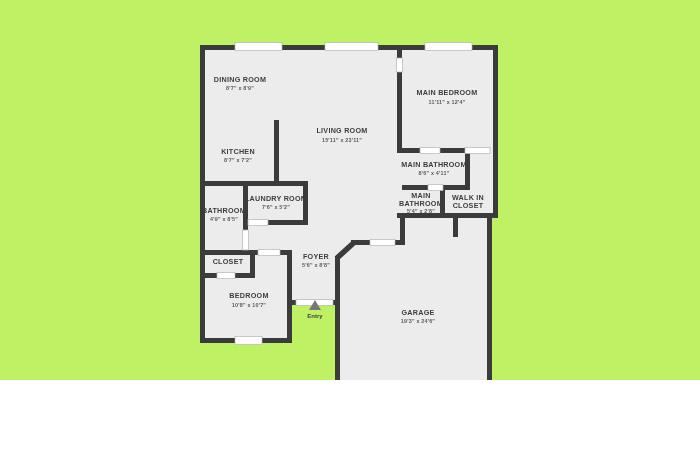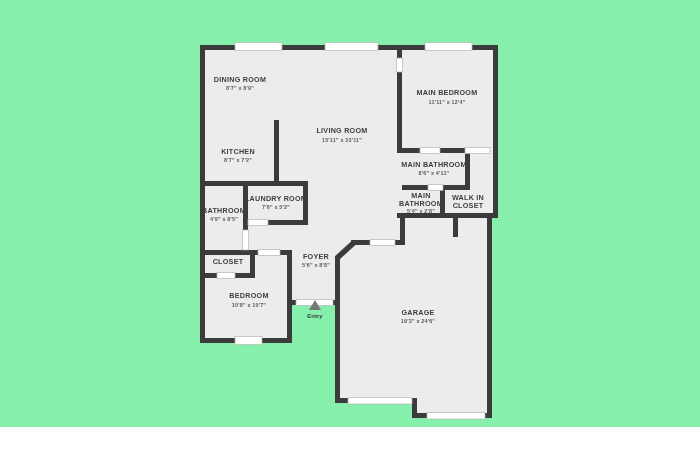--- a/index.html
+++ b/index.html
@@ -1,16 +1,16 @@
 <!DOCTYPE html>
 <html><head>
 <meta charset="utf-8">
 <style>
   html,body{margin:0;padding:0;background:#fff;}
-  .canvas{position:relative;width:700px;height:427px;background:#86efac;overflow:hidden;
+  .canvas{position:relative;width:700px;height:380px;background:#bef264;overflow:hidden;
           font-family:"Liberation Sans",sans-serif;}
   .plan-svg{position:absolute;left:0;top:0;}
   .wall{fill:#3b3b3b;}
   .footprint{fill:#ececec;}
   .opening{fill:#ffffff;stroke:#b5b5b5;stroke-width:0.7;}
   .diag{stroke:#3b3b3b;stroke-width:5.5;fill:none;}
   text{font-family:"Liberation Sans",sans-serif;}
   .room-name{font-size:7.2px;font-weight:bold;fill:#3d3d3d;letter-spacing:.25px;text-anchor:middle;}
   .room-dims{font-size:5.4px;font-weight:bold;fill:#5a5a5a;letter-spacing:.2px;text-anchor:middle;}
   .entry-label{font-size:6px;font-weight:bold;fill:#3f3f3f;text-anchor:middle;}

